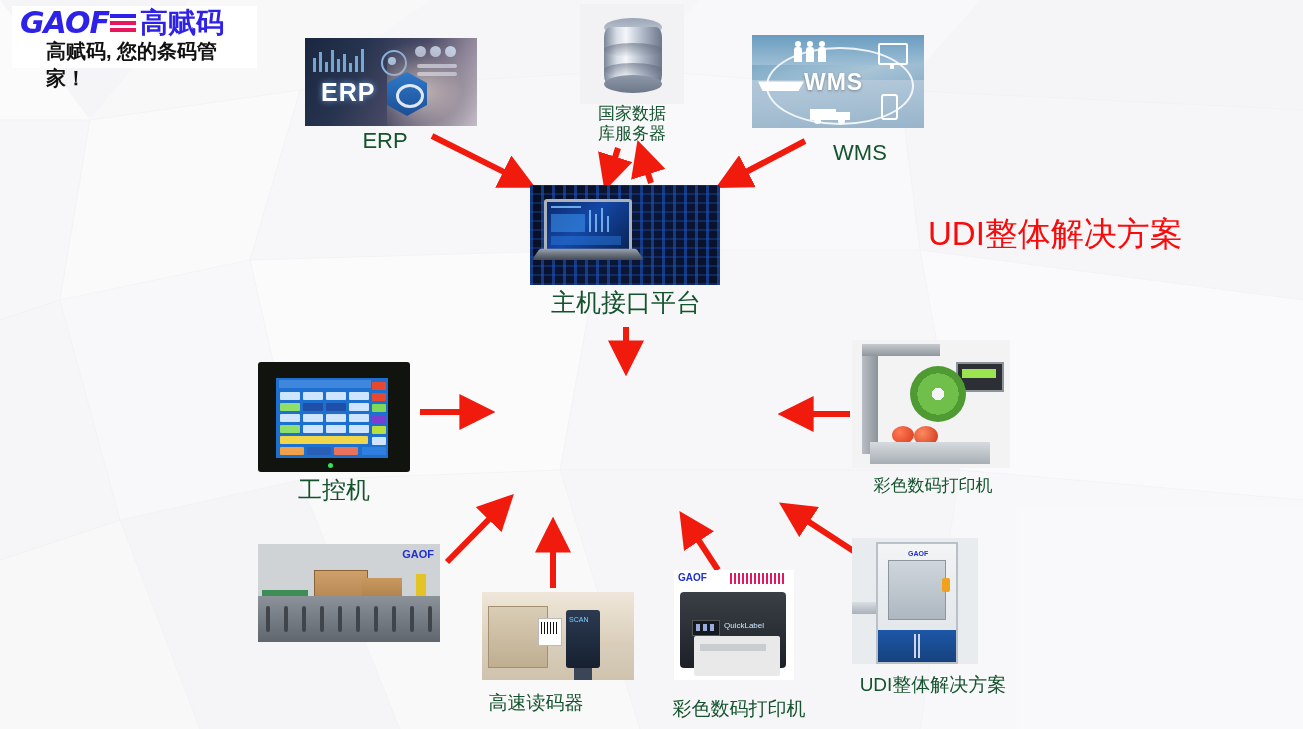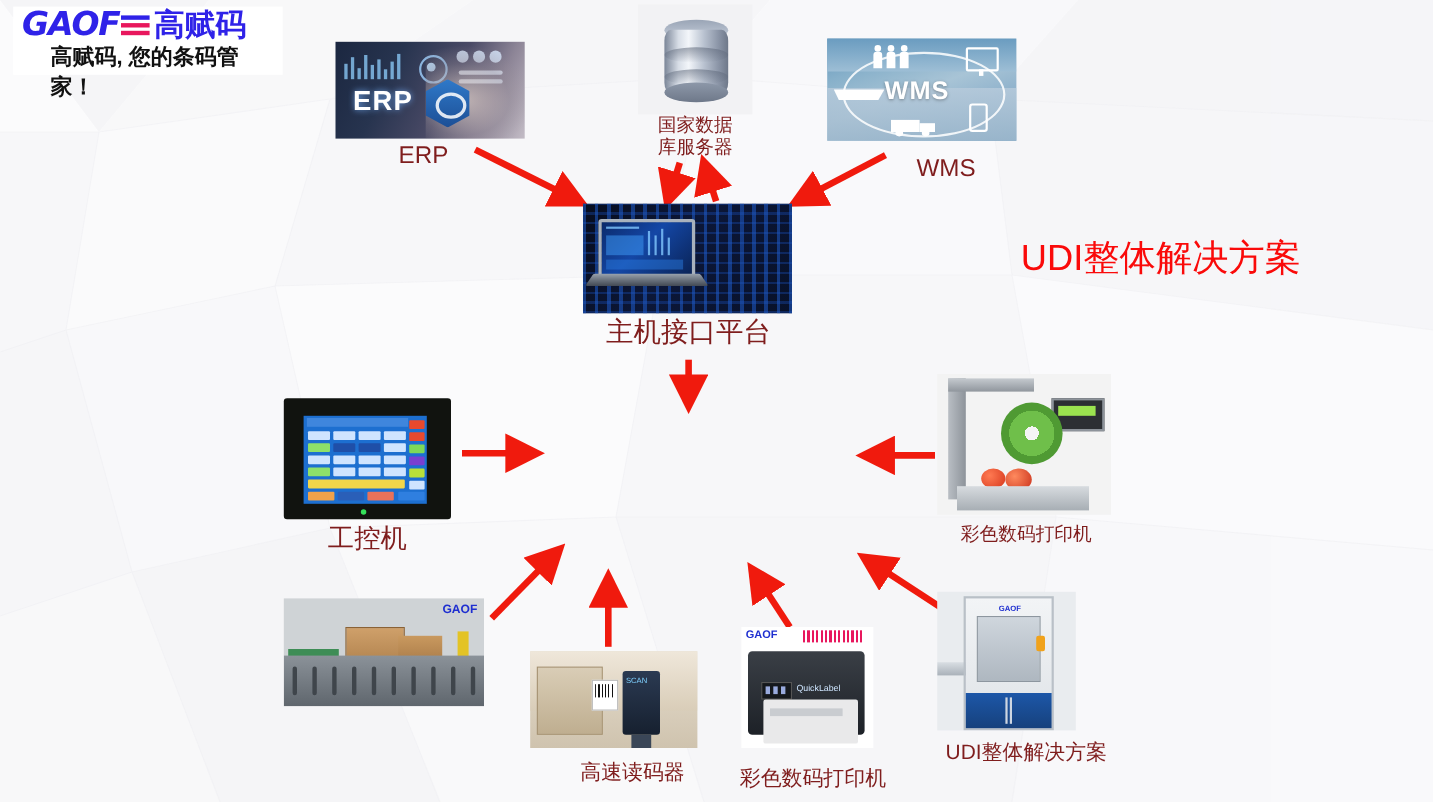--- a/index.html
+++ b/index.html
@@ -5,21 +5,21 @@
   html,body{margin:0;padding:0;}
   body{
     width:1303px;height:729px;
     font-family:"Liberation Sans","DejaVu Sans",sans-serif;
     background:#fbfbfc;
     overflow:hidden;
   }
   #stage{position:relative;width:1303px;height:729px;overflow:hidden;background:#fafafb;}
   #bgsvg{position:absolute;left:0;top:0;width:1303px;height:729px;}
   .pic{position:absolute;overflow:hidden;}
-  .cap{position:absolute;text-align:center;color:#7f1d1d;white-space:pre;line-height:1.15;}
+  .cap{position:absolute;text-align:center;color:#14532d;white-space:pre;line-height:1.15;}
 
   
   #logo{position:absolute;left:12px;top:6px;width:245px;height:62px;background:#ffffff;}
   #logo .lg1{position:absolute;left:8px;top:2px;height:30px;display:flex;align-items:center;}
   #logo .gaof{font-family:"DejaVu Sans",sans-serif;font-weight:bold;font-style:italic;font-size:30px;color:#2f22e8;letter-spacing:-1px;line-height:30px;}
   #logo .bars{display:inline-block;width:26px;margin-left:1px;margin-right:4px;padding-top:3px;}
   #logo .bars i{display:block;height:4px;margin-bottom:3px;}
   #logo .bars i:nth-child(1){background:#2f22e8;width:26px;}
   #logo .bars i:nth-child(2){background:#e8175d;width:26px;}
   #logo .bars i:nth-child(3){background:#e8175d;width:26px;}
@@ -401,21 +401,21 @@
     <div class="wall"></div>
     <div class="crt"></div>
     <div class="lbl">
         <i></i>
       </div>
     <div class="dev">
         <span>SCAN</span>
       </div>
     <div class="stand"></div>
   </div>
-  <div class="cap" style="left:505px;top:692px;width:140px;font-size:19px;">高速读码器</div>
+  <div class="cap" style="left:466px;top:692px;width:140px;font-size:19px;">高速读码器</div>
 
   <div class="pic" id="cprint-pic">
     <div class="glogo">GAOF</div>
     <div class="bar"></div>
     <div class="body">
       <div class="ctrl">
           <b style="left:3px"></b>
           <b style="left:10px"></b>
           <b style="left:17px"></b>
         </div>

